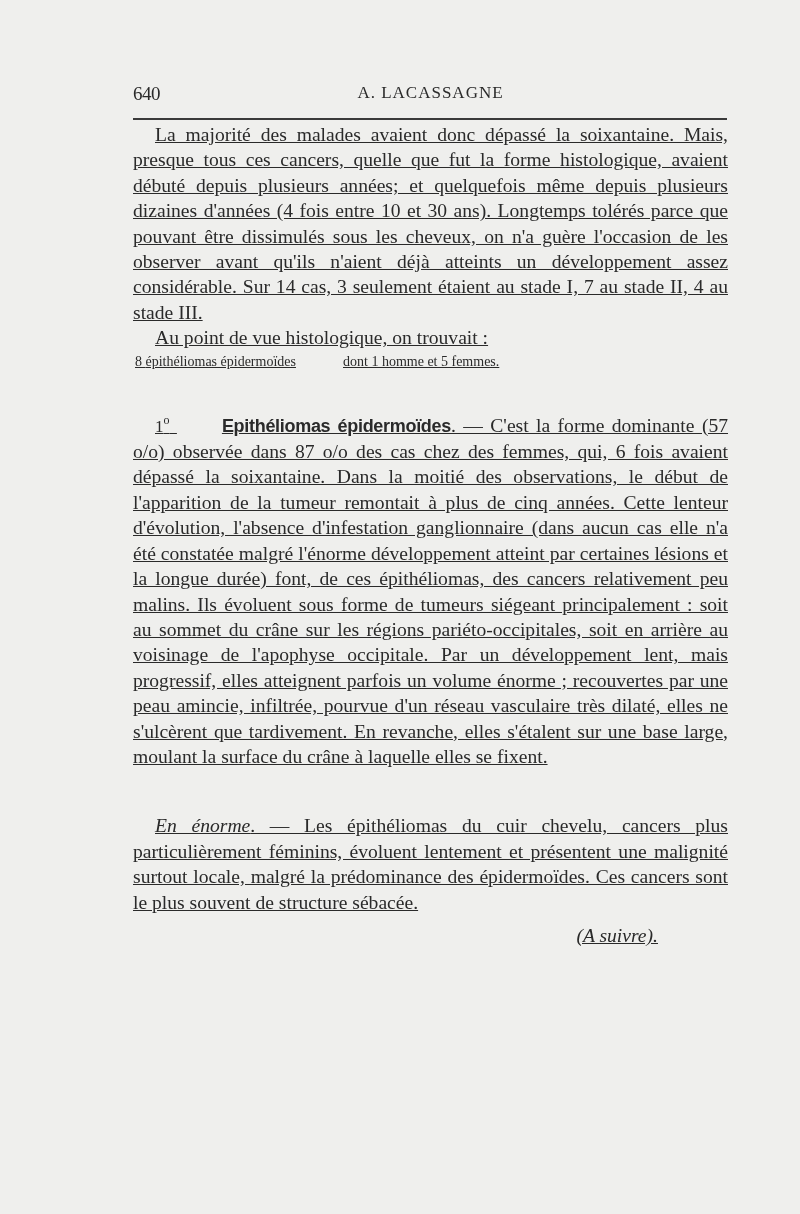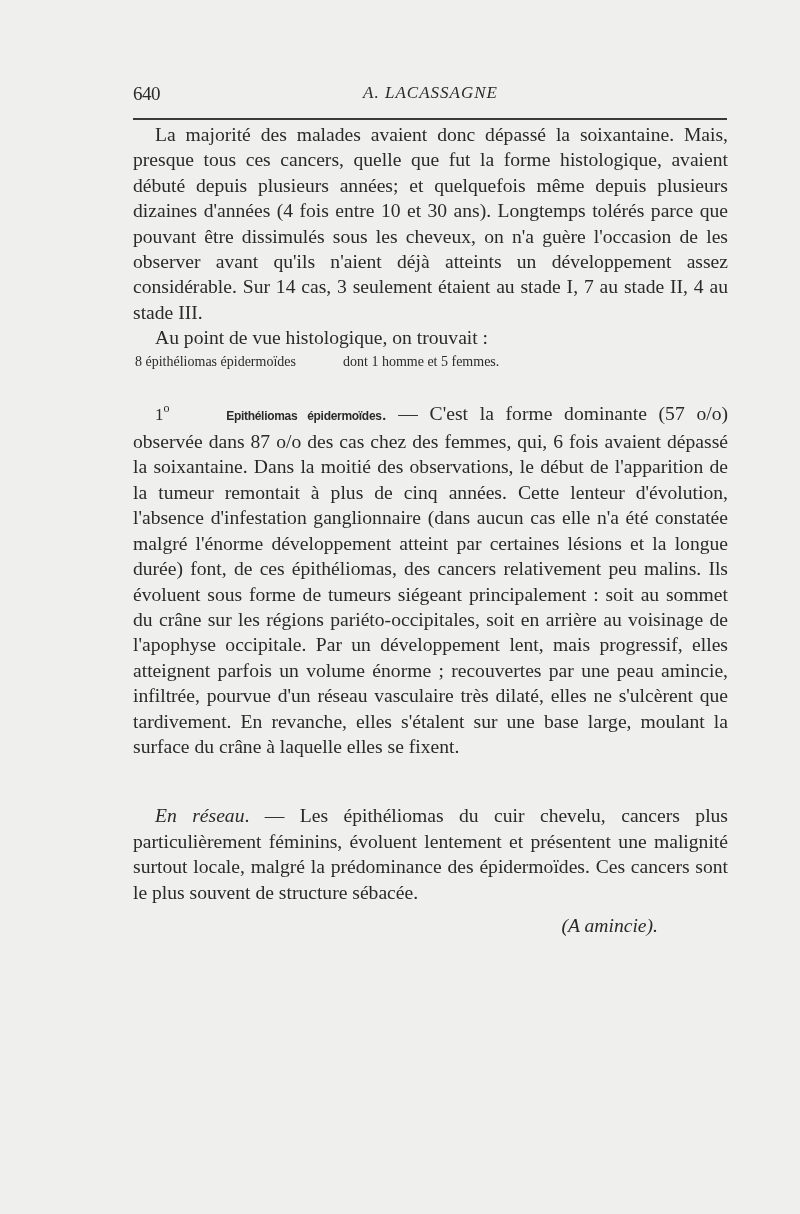--- a/index.html
+++ b/index.html
@@ -34,69 +34,69 @@
       left: 0;
       top: 0;
       letter-spacing: -0.5px;
     }
     .author {
       position: absolute;
       left: 0;
       width: 100%;
       text-align: center;
       top: 0;
-      font-style: italic;
       letter-spacing: 1px;
       font-size: 17px;
     }
     .rule {
       position: absolute;
       top: 118px;
       left: 0;
       width: 594px;
       height: 0;
       border-top: 2px solid #3a3a3a;
     }
     .body-text {
       position: absolute;
       top: 122px;
       left: 0;
       width: 595px;
       font-size: 19.6px;
       line-height: 25.4px;
       text-align: justify;
+      text-decoration: underline;
     }
     .body-text p {
       margin: 0;
       text-indent: 22px;
       hyphens: manual;
     }
     .case-list {
-      margin: 2px 0 4px 0;
+      margin: 2px 0 16px 0;
       font-size: 14px;
       line-height: 18px;
       padding-left: 2px;
     }
     .case-row {
       display: flex;
     }
     .case-col1 {
       width: 208px;
       white-space: nowrap;
     }
     .case-col2 {
       white-space: nowrap;
     }
     .gap-after-list {
       height: 26px;
     }
     .section-heading {
       font-family: "Liberation Sans", "DejaVu Sans", sans-serif;
       font-weight: bold;
-      font-size: 12px;
+      font-size: 18px;
       letter-spacing: -0.3px;
       padding-left: 45px;
     }
     .sup {
       font-size: 12px;
       vertical-align: super;
       line-height: 0;
     }
     .num {
       font-size: 17px;
@@ -148,18 +148,18 @@
     <div class="gap-after-list"></div>
 
     <p><span class="num">1</span><span class="sup">o</span> <span class="section-heading">Epithéliomas épidermoïdes</span><span>. — C'est la forme dominante (57 o/o) observée dans 87 o/o des cas chez des femmes, qui, 6 fois avaient dépassé la soixantaine. Dans la moitié des observations, le début de l'apparition de la tumeur remontait à plus de cinq années. Cette lenteur d'évolution, l'absence d'infestation ganglionnaire (dans aucun cas elle n'a été constatée malgré l'énorme développement atteint par certaines lésions et la longue durée) font, de ces épithéliomas, des cancers relativement peu malins. Ils évoluent sous forme de tumeurs siégeant principalement : soit au sommet du crâne sur les régions pariéto-occipitales, soit en arrière au voisinage de l'apophyse occipitale. Par un développement lent, mais progressif, elles atteignent parfois un volume énorme ; recouvertes par une peau amincie, infiltrée, pourvue d'un réseau vasculaire très dilaté, elles ne s'ulcèrent que tardivement. En revanche, elles s'étalent sur une base large, moulant la surface du crâne à laquelle elles se fixent.</span></p>
 
 
     <div class="spacer-md"></div>
 
 
     <div class="spacer-lg"></div>
 
-    <p><span class="italic">En réseau</span><span>. — Les épithéliomas du cuir chevelu, cancers plus particulièrement féminins, évoluent lentement et présentent une malignité surtout locale, malgré la prédominance des épidermoïdes. Ces cancers sont le plus souvent de structure sébacée.</span></p>
+    <p><span class="italic">En énorme</span><span>. — Les épithéliomas du cuir chevelu, cancers plus particulièrement féminins, évoluent lentement et présentent une malignité surtout locale, malgré la prédominance des épidermoïdes. Ces cancers sont le plus souvent de structure sébacée.</span></p>
 
-    <div class="suivre italic">(A amincie).</div>
+    <div class="suivre italic">(A suivre).</div>
 
   </div>
 </div>
 
 </body></html>

